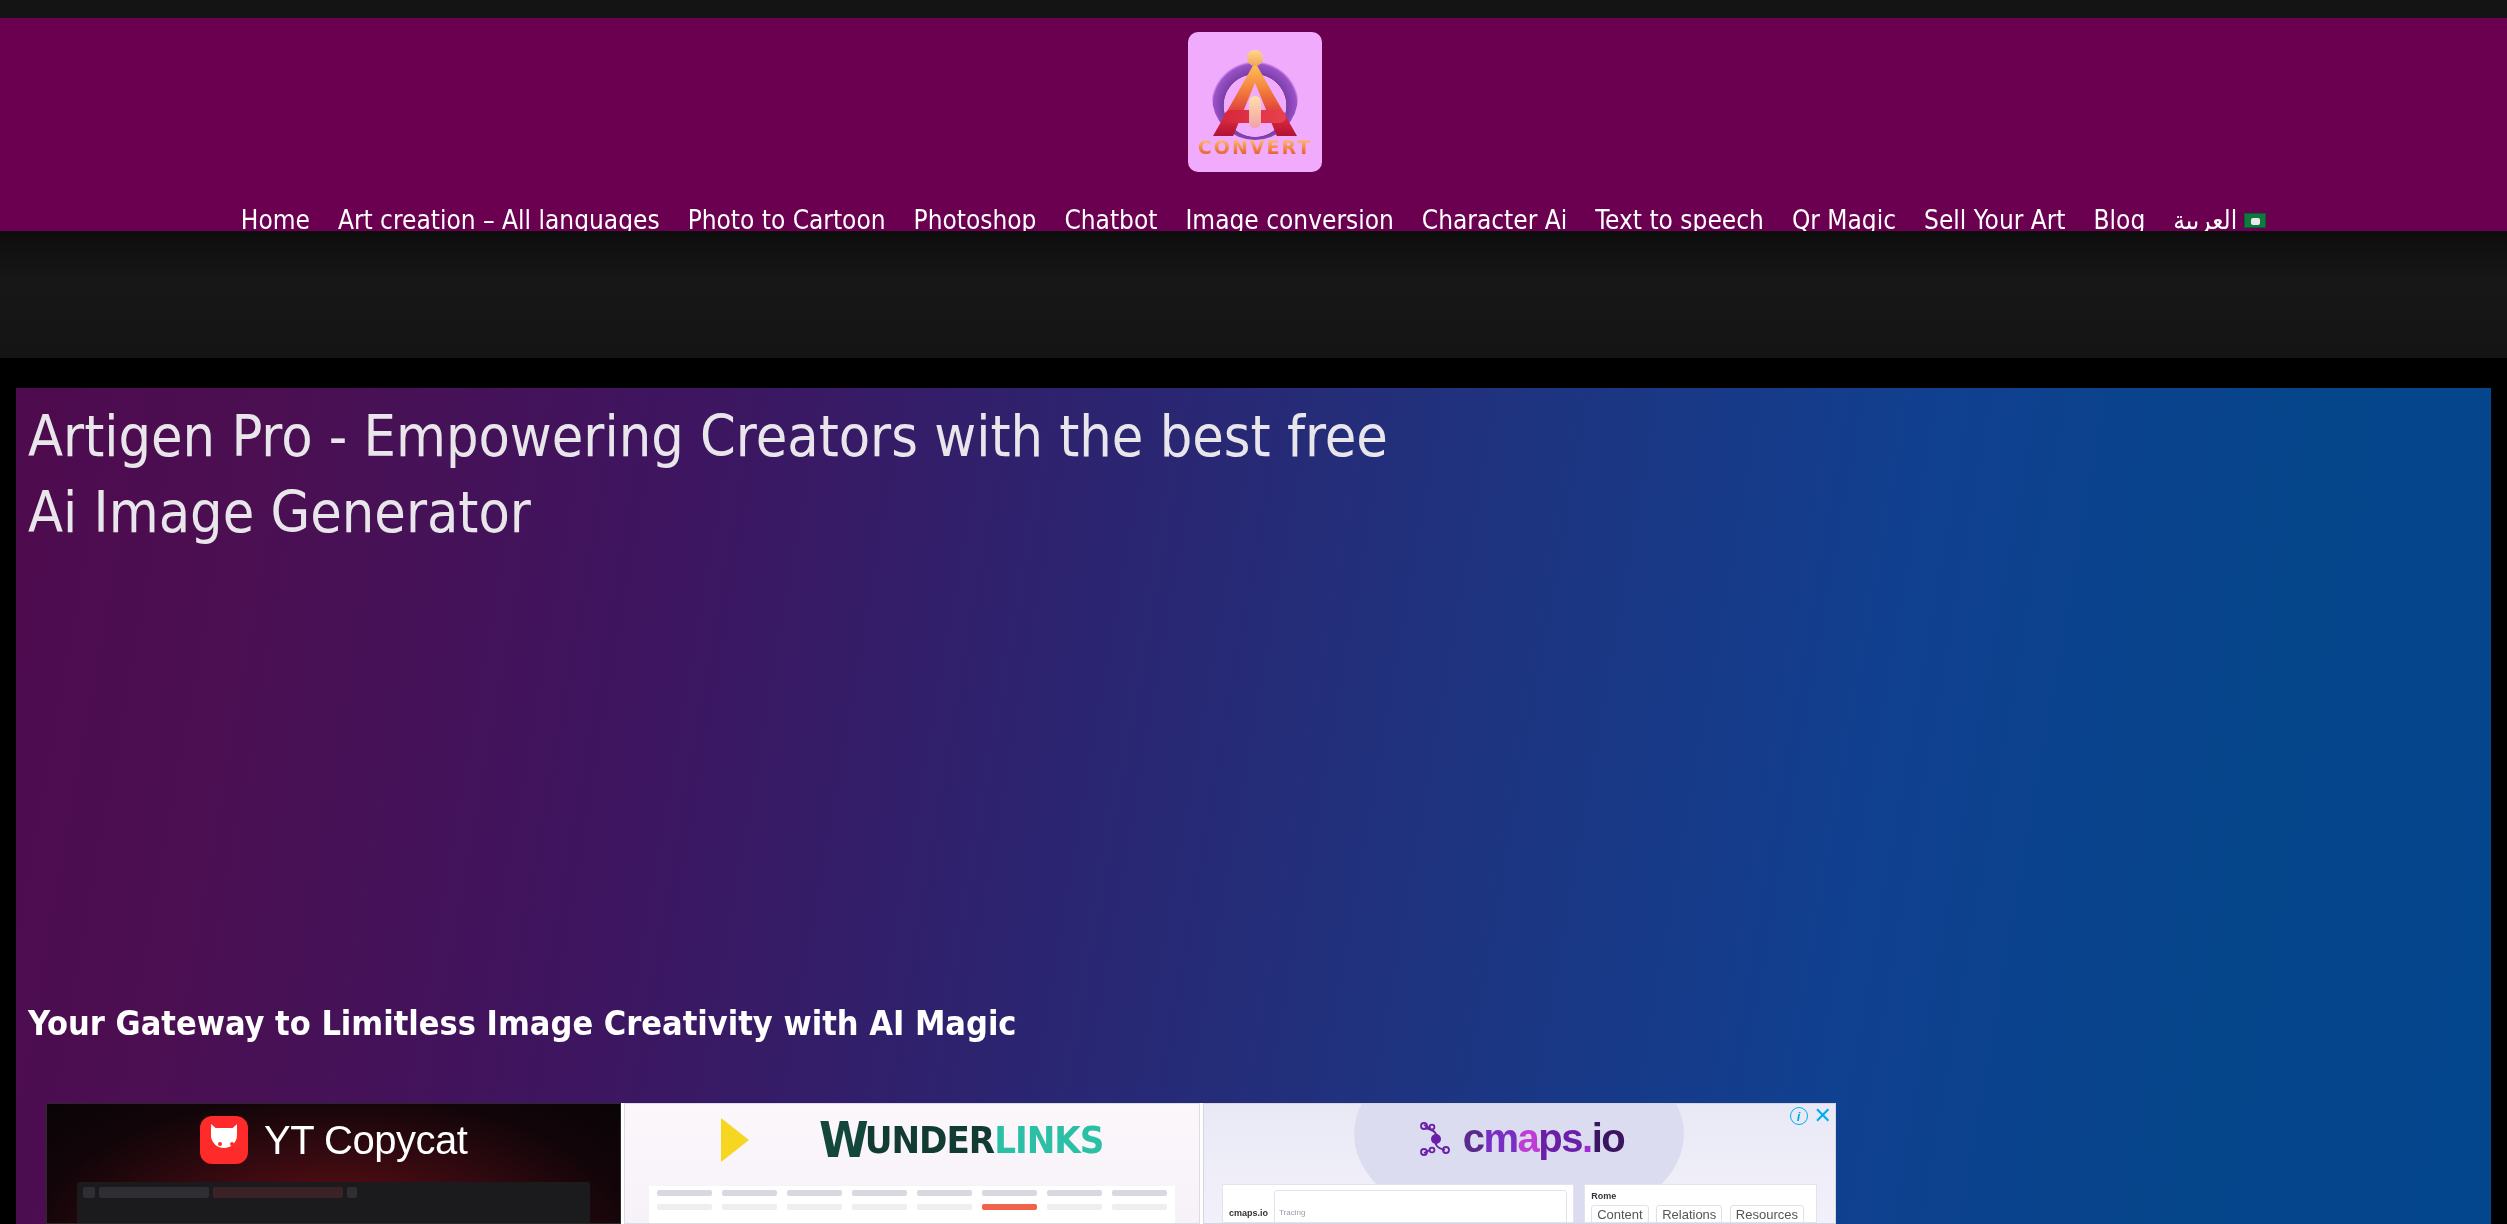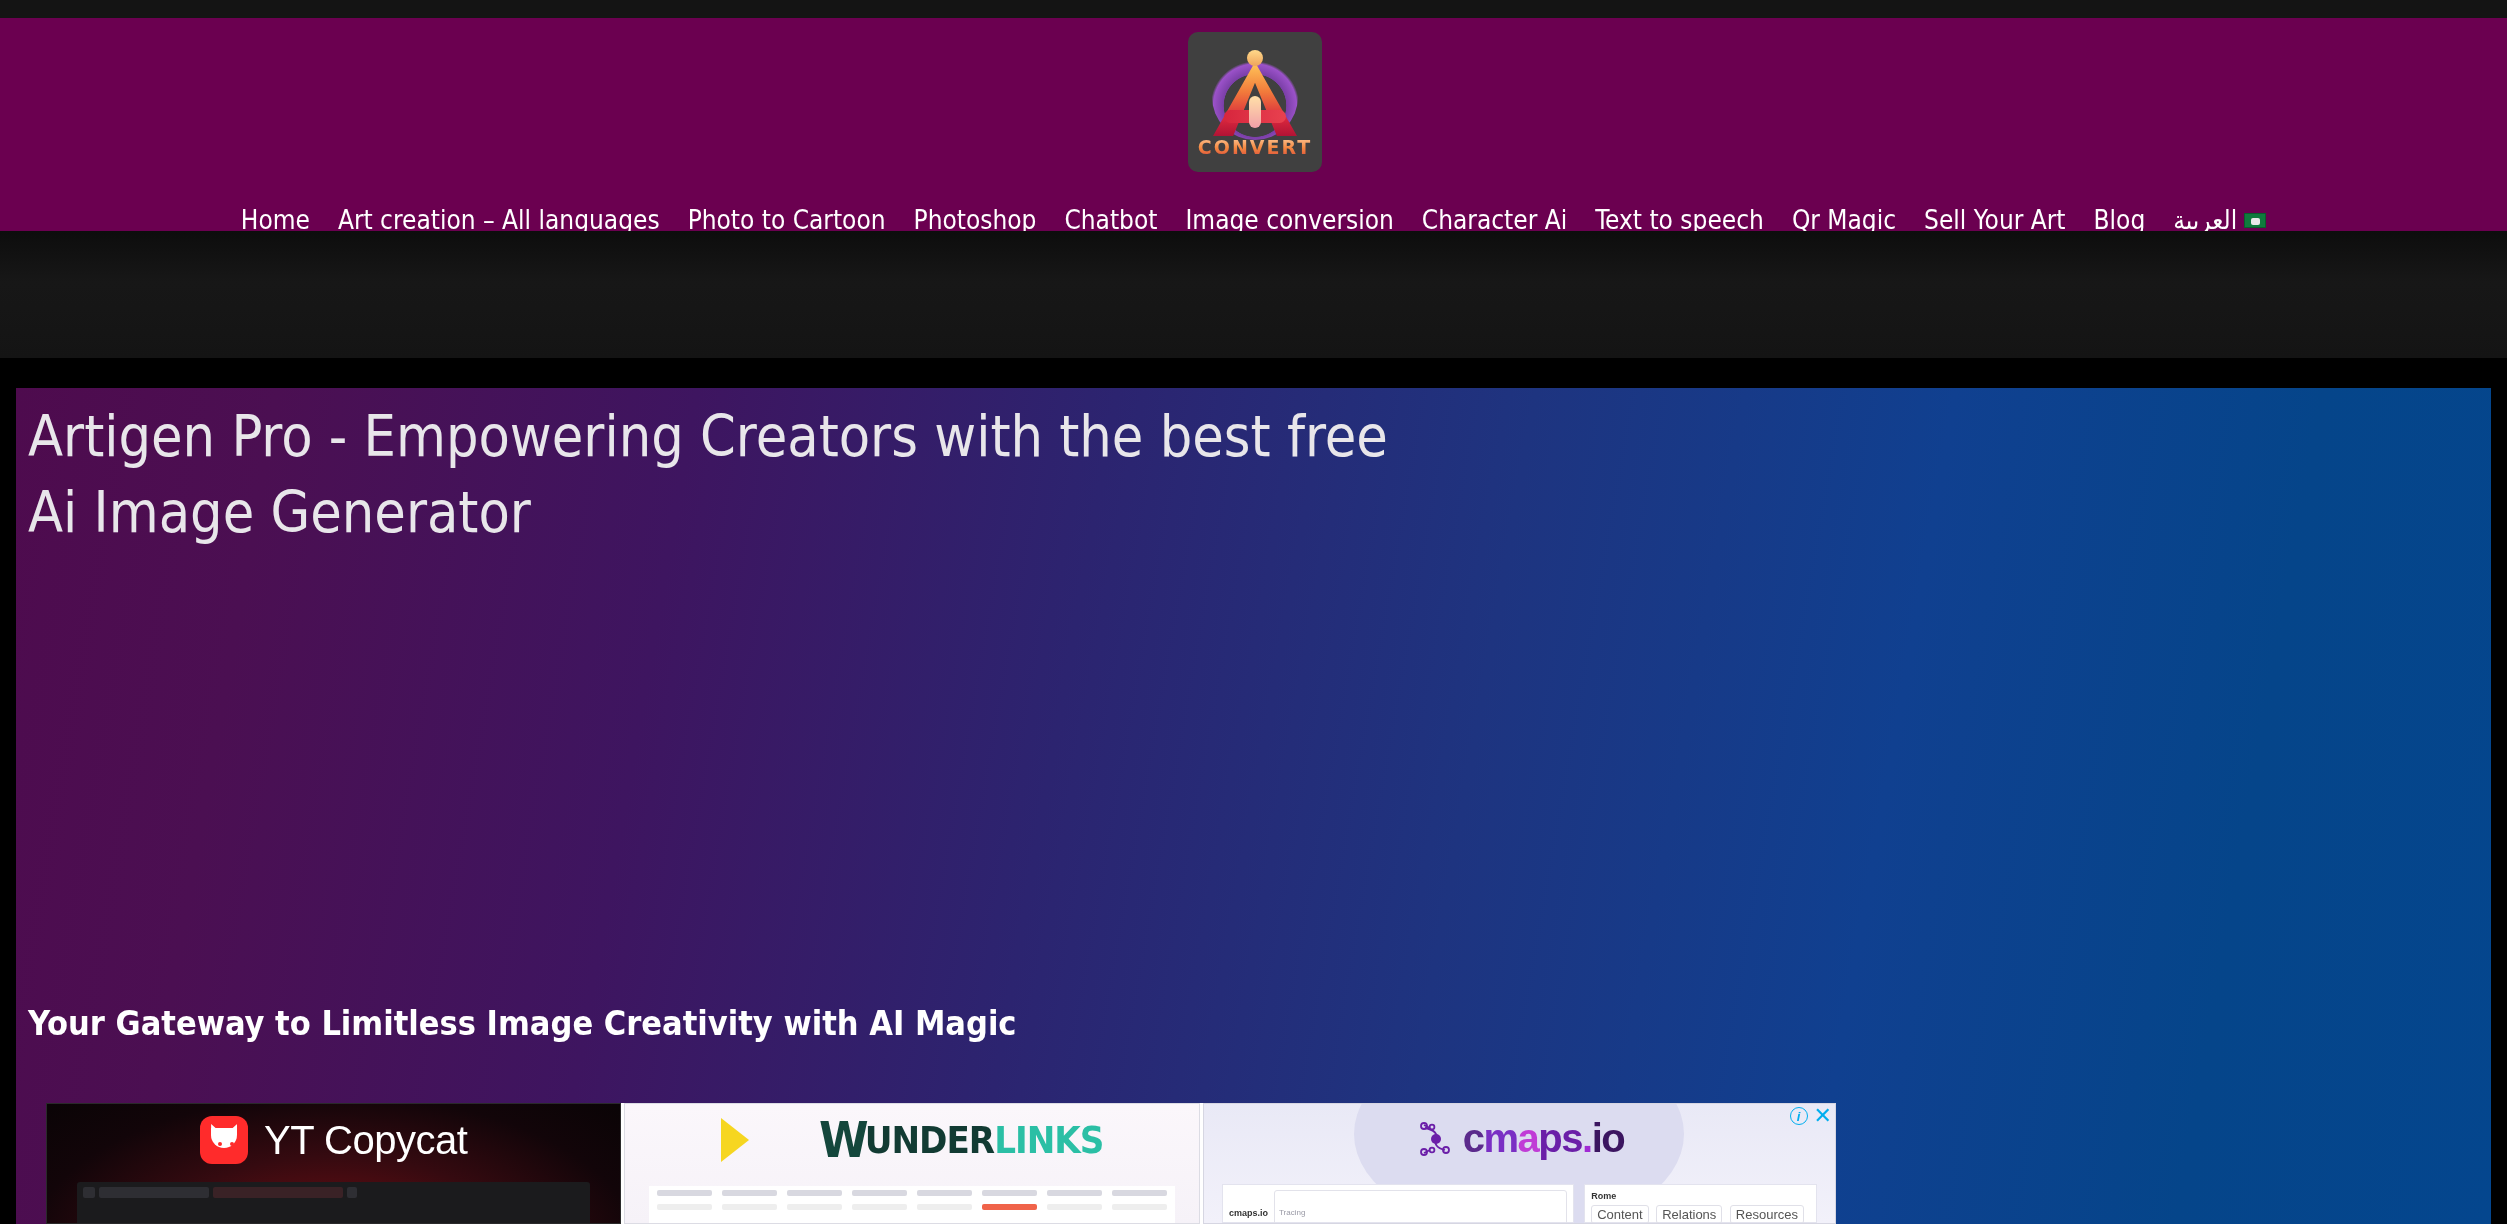--- a/index.html
+++ b/index.html
@@ -22,21 +22,21 @@
     background:#6B0050;
   }
   .logo-wrap{
     position:absolute; left:1188px; top:14px;
     width:134px; height:140px;
     display:flex; align-items:center; justify-content:center;
   }
   .logo-box{
     position:relative;
     width:140px; height:140px;
-    background:#404040;
+    background:#f0abfc;
     border-radius:10px;
     overflow:hidden;
   }
   .logo-arc{
     position:absolute; left:24px; top:22px;
     width:86px; height:86px;
     border-radius:50%;
     background:
       radial-gradient(circle at 50% 60%, rgba(20,19,50,0) 46%, #7B3FA8 47%, #9B52C9 62%, rgba(20,19,50,0) 66%);
   }

